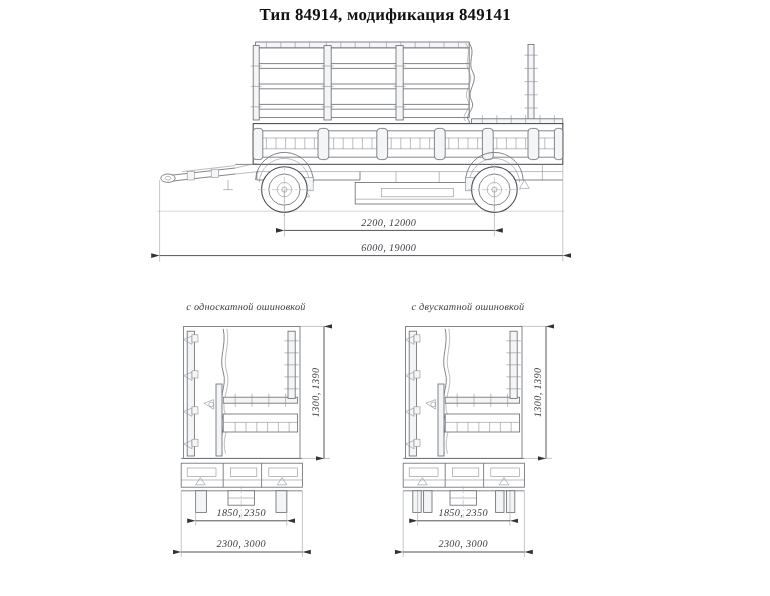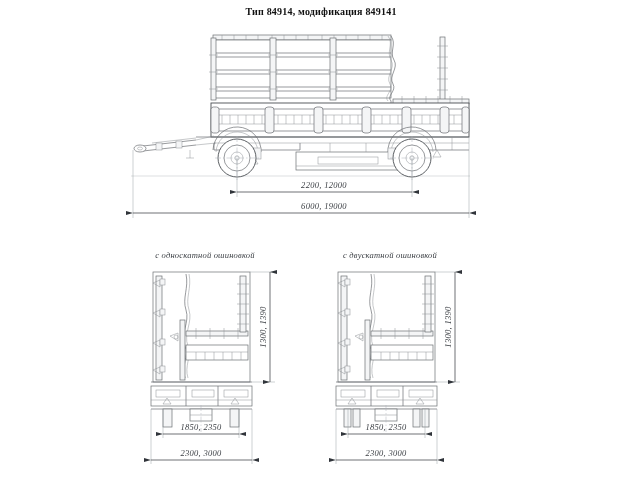--- a/index.html
+++ b/index.html
@@ -15,21 +15,21 @@
     overflow: hidden;
   }
   #drawing-title {
     position: absolute;
     top: 6px;
     left: 0;
     width: 642px;
     text-align: center;
     font-family: "Liberation Serif", serif;
     font-weight: bold;
-    font-size: 10px;
+    font-size: 14px;
     color: #111111;
     letter-spacing: 0.2px;
   }
   .canvas-root {
     position: absolute;
     top: 0;
     left: 0;
     width: 642px;
     height: 497px;
     text-align: center;

